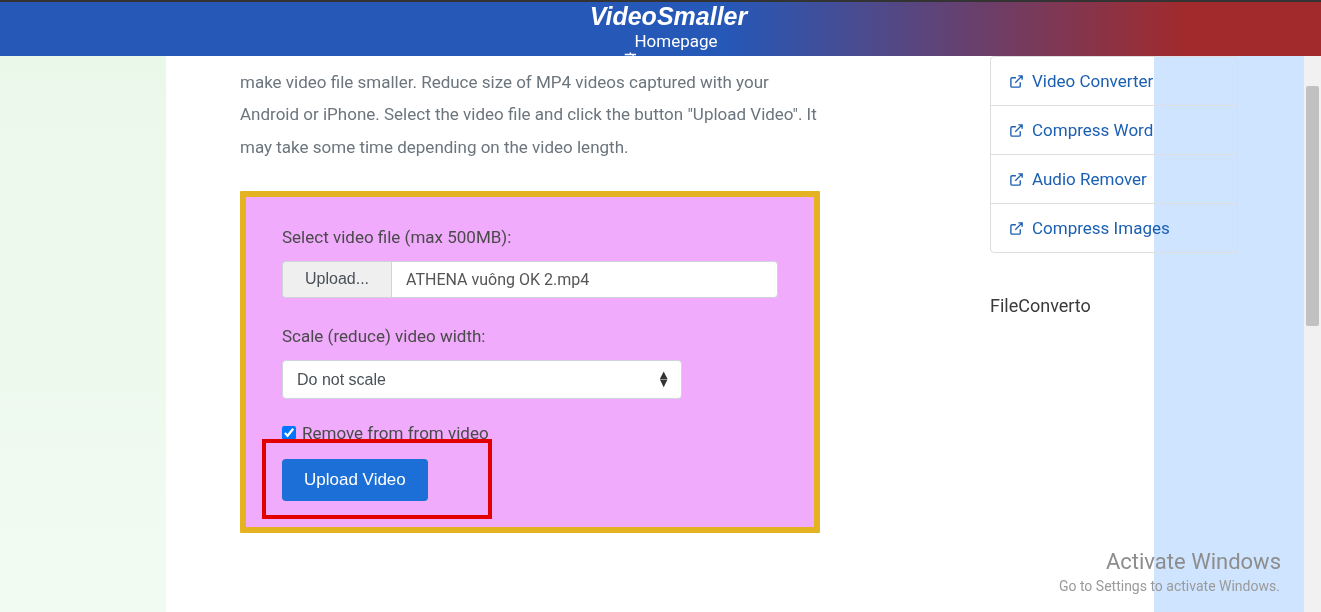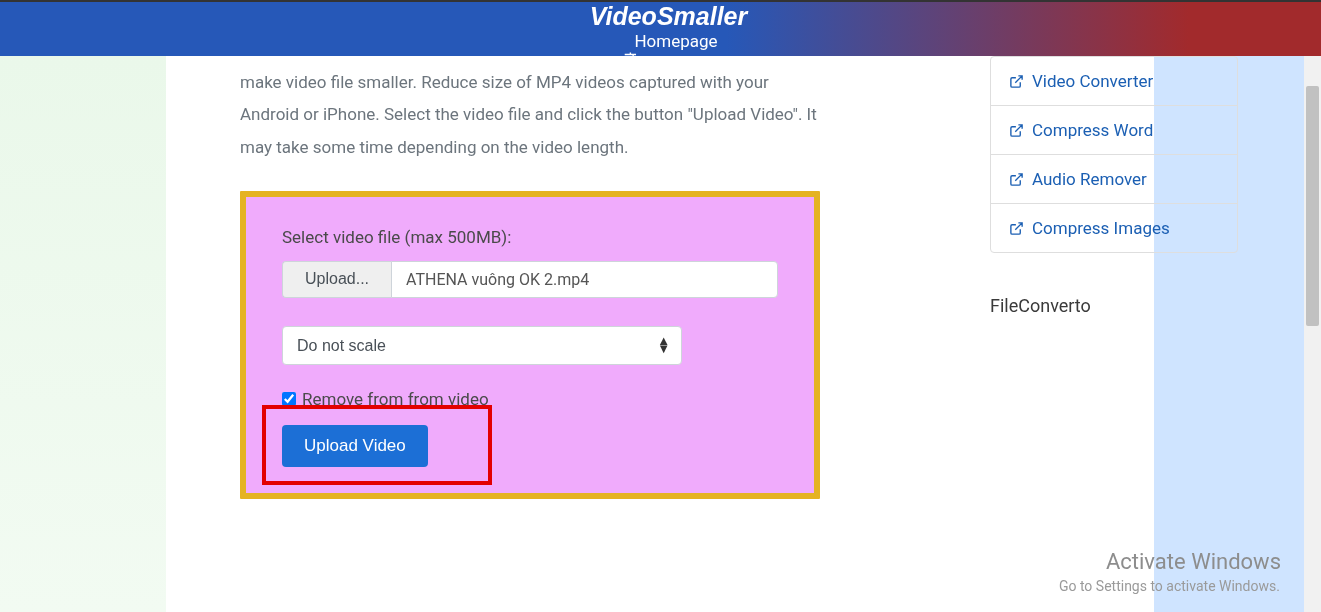--- a/index.html
+++ b/index.html
@@ -251,20 +251,21 @@
     <p class="intro-text">make video file smaller. Reduce size of MP4 videos captured with your Android or iPhone. Select the video file and click the button "Upload Video". It may take some time depending on the video length.</p>
 
     <div class="form-panel">
       <span class="form-label">Select video file (max 500MB):</span>
       <div class="file-row">
         <button class="browse-btn">Upload...</button>
         <div class="file-name">ATHENA vuông OK 2.mp4</div>
       </div>
 
 
+      <span class="form-label" style="margin-bottom:0">Scale (reduce) video width:</span>
 
       <div class="select-wrap">
         <select class="select-el">
           <option>Do not scale</option>
         </select>
         <div class="select-arrows">▲<br>▼</div>
       </div>
 
       <div class="check-row" style="margin-bottom:10px">
         <input type="checkbox" checked="" style="">

